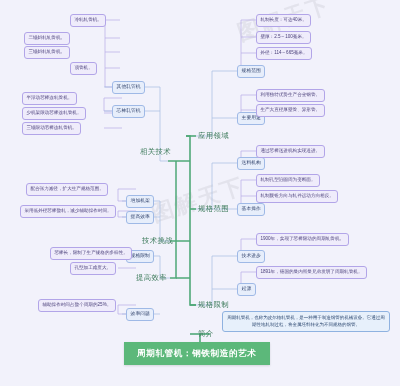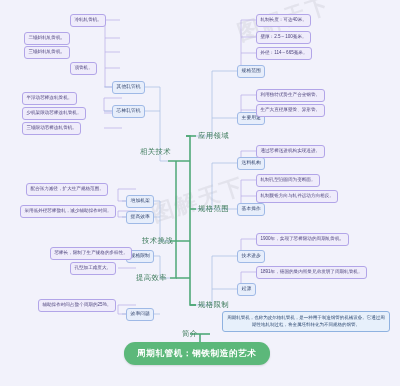--- a/index.html
+++ b/index.html
@@ -49,21 +49,21 @@
     background:transparent;
     padding:1px 2px;
   }
   
   .root{
     background:#5cb87a;
     color:#ffffff;
     font-size:8.6px;
     font-weight:bold;
     letter-spacing:.6px;
-    border-radius:11px;
+    border-radius:0;
     padding:6px 13px;
     box-shadow:0 1px 2px rgba(0,0,0,.12);
   }
   
   .intro{
     background:#e7f0fb;
     border:1px solid #8fb2e0;
     color:#2f4a72;
     font-size:4.5px;
     padding:3px 4px;
@@ -148,21 +148,21 @@
       <path d="M176 161 V278 H170"></path>
       <path d="M176 241 H170"></path>
     </g>
   </svg>
 
   <div class="node root" style="left:124px;top:342px;">周期轧管机：钢铁制造的艺术</div>
 
   <div class="node branch" style="left:196px;top:130px;">应用领域</div>
   <div class="node branch" style="left:196px;top:203px;">规格范围</div>
   <div class="node branch" style="left:196px;top:299px;">规格限制</div>
-  <div class="node branch" style="left:180px;top:328px;">简介</div>
+  <div class="node branch" style="left:196px;top:328px;">简介</div>
   <div class="node branch" style="left:138px;top:146px;">相关技术</div>
   <div class="node branch" style="left:140px;top:235px;">技术挑战</div>
   <div class="node branch" style="left:134px;top:272px;">提高效率</div>
 
   <div class="node sub" style="left:237px;top:65px;">规格范围</div>
   <div class="node sub" style="left:237px;top:112px;">主要用途</div>
   <div class="node sub" style="left:237px;top:157px;">送料机构</div>
   <div class="node sub" style="left:237px;top:203px;">基本操作</div>
   <div class="node sub" style="left:237px;top:250px;">技术进步</div>
   <div class="node sub" style="left:237px;top:283px;">起源</div>

